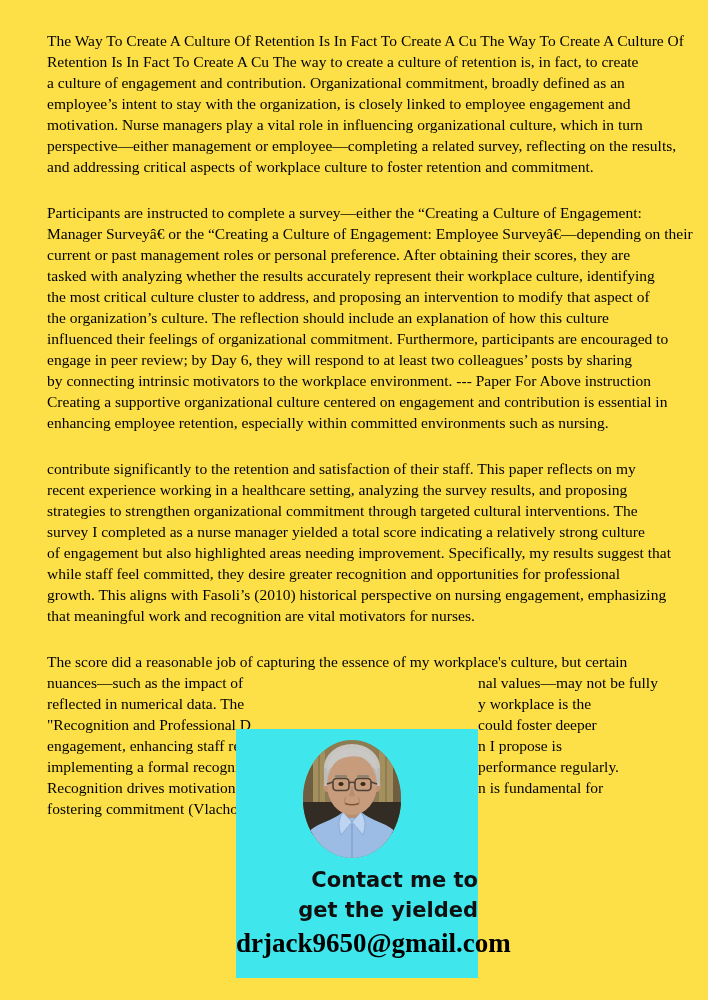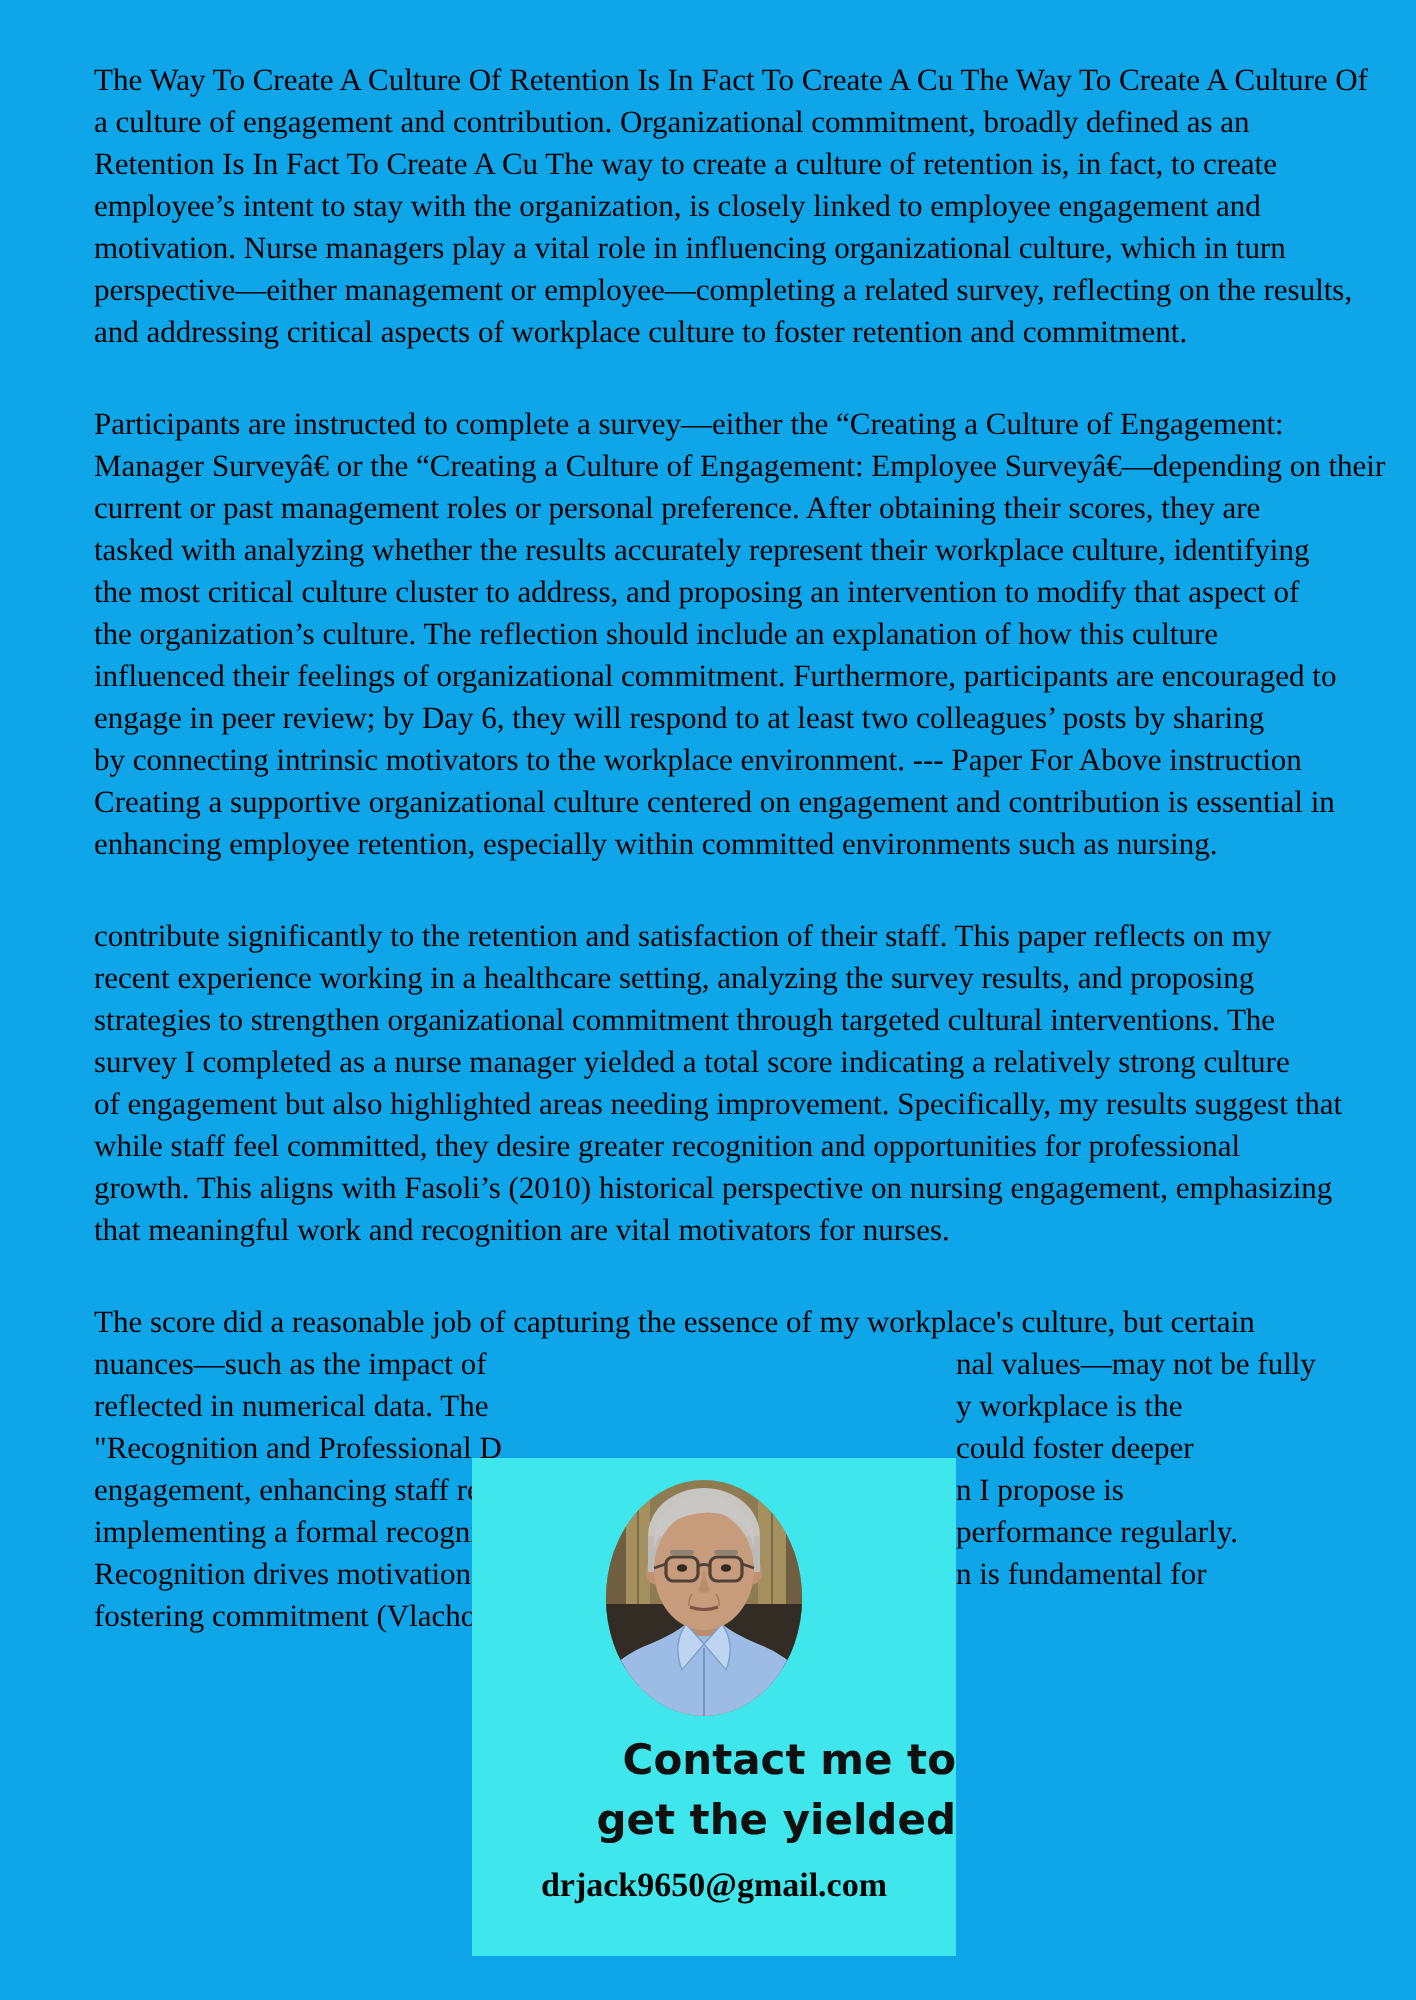--- a/index.html
+++ b/index.html
@@ -1,42 +1,42 @@
 <!DOCTYPE html>
 <html><head>
 <meta charset="utf-8">
 <style>
   html,body{margin:0;padding:0;background:#ffffff;}
-  .page{position:relative;width:708px;height:1000px;background:#0ea5e9;overflow:hidden;
+  .page{position:relative;width:708px;height:1000px;background:#fde047;overflow:hidden;
         font-family:"Liberation Serif","DejaVu Serif",serif;}
   .doc{position:absolute;left:47px;top:30px;width:614px;color:#000000;
        font-size:15.5px;line-height:21px;}
   .para{margin:0 0 25px 0;}
   .line{white-space:nowrap;height:21px;position:relative;}
   .rfrag{position:absolute;left:431px;top:0;white-space:nowrap;}
   .promo{position:absolute;left:236px;top:729px;width:242px;height:249px;z-index:5;}
   .photo{position:absolute;left:67px;top:11px;width:98px;height:118px;border-radius:50%;overflow:hidden;}
   .photo svg{display:block;width:100%;height:100%;}
   .contact{position:absolute;top:136px;left:0;width:100%;text-align:right;
            font-family:"DejaVu Sans","Liberation Sans",sans-serif;font-weight:700;
            font-size:21px;line-height:30px;color:#101010;}
   .email{position:absolute;top:199px;left:0;width:100%;text-align:center;
          font-family:"Liberation Serif","DejaVu Serif",serif;font-weight:700;
-         font-size:17px;line-height:30px;color:#000000;}
+         font-size:27px;line-height:30px;color:#000000;}
 </style>
 </head>
 <body>
 
 <div class="page">
 
   <div class="doc">
       <div class="para">
         <div class="line">The Way To Create A Culture Of Retention Is In Fact To Create A Cu The Way To Create A Culture Of</div>
+        <div class="line">Retention Is In Fact To Create A Cu The way to create a culture of retention is, in fact, to create</div>
         <div class="line">a culture of engagement and contribution. Organizational commitment, broadly defined as an</div>
-        <div class="line">Retention Is In Fact To Create A Cu The way to create a culture of retention is, in fact, to create</div>
         <div class="line">employee’s intent to stay with the organization, is closely linked to employee engagement and</div>
         <div class="line">motivation. Nurse managers play a vital role in influencing organizational culture, which in turn</div>
         <div class="line">perspective—either management or employee—completing a related survey, reflecting on the results,</div>
         <div class="line">and addressing critical aspects of workplace culture to foster retention and commitment.</div>
       </div>
       <div class="para">
         <div class="line">Participants are instructed to complete a survey—either the “Creating a Culture of Engagement:</div>
         <div class="line">Manager Surveyâ€ or the “Creating a Culture of Engagement: Employee Surveyâ€—depending on their</div>
         <div class="line">current or past management roles or personal preference. After obtaining their scores, they are</div>
         <div class="line">tasked with analyzing whether the results accurately represent their workplace culture, identifying</div>

